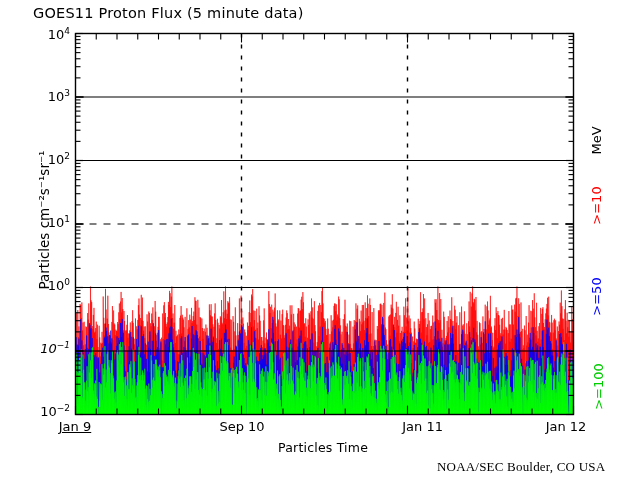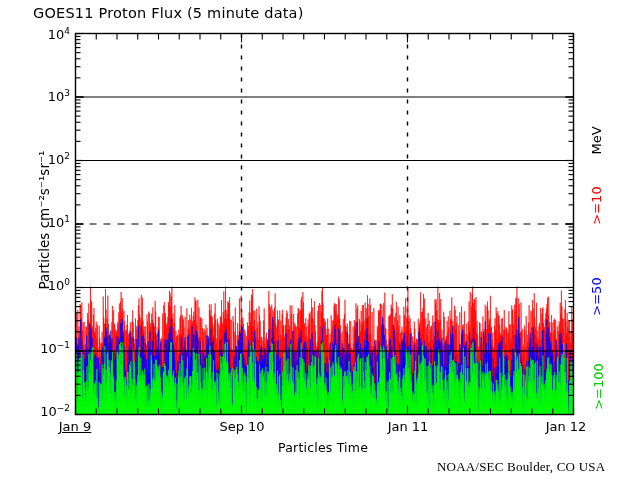--- a/index.html
+++ b/index.html
@@ -50,27 +50,27 @@
   <div class="txt" id="title">GOES11 Proton Flux (5 minute data)</div>
 
   <div id="ylabel">Particles cm⁻²s⁻¹sr⁻¹</div>
 
   <div id="yticks">
     <div class="ytick" style="top:26px;">10<sup>4</sup></div>
     <div class="ytick" style="top:88px;">10<sup>3</sup></div>
     <div class="ytick" style="top:151px;">10<sup>2</sup></div>
     <div class="ytick" style="top:214px;text-align:right;">10<sup>1</sup></div>
     <div class="ytick" style="top:277px;">10<sup>0</sup></div>
-    <div class="ytick" style="top:340px;">10<sup>−1</sup></div>
+    <div class="ytick" style="top:340px;font-style:italic;">10<sup>−1</sup></div>
     <div class="ytick" style="top:403px;text-align:center;">10<sup>−2</sup></div>
   </div>
 
   <div class="xtick" style="left:45px;top:419px;width:60px;text-decoration:underline;">Jan 9</div>
   <div class="xtick" style="left:207px;top:419px;width:70px;">Sep 10</div>
-  <div class="xtick" style="left:373px;top:419px;width:70px;">Jan 11</div>
+  <div class="xtick" style="left:373px;top:419px;width:70px;text-align:right;">Jan 11</div>
   <div class="xtick" style="left:531px;top:419px;width:70px;">Jan 12</div>
 
   <div class="txt" id="xlabel">Particles Time</div>
 
   <div class="rot" id="lbl-mev">MeV</div>
   <div class="rot" id="lbl-r10">&gt;=10</div>
   <div class="rot" id="lbl-r50">&gt;=50</div>
   <div class="rot" id="lbl-r100">&gt;=100</div>
 
   <div class="txt" id="credit">NOAA/SEC Boulder, CO USA</div>

